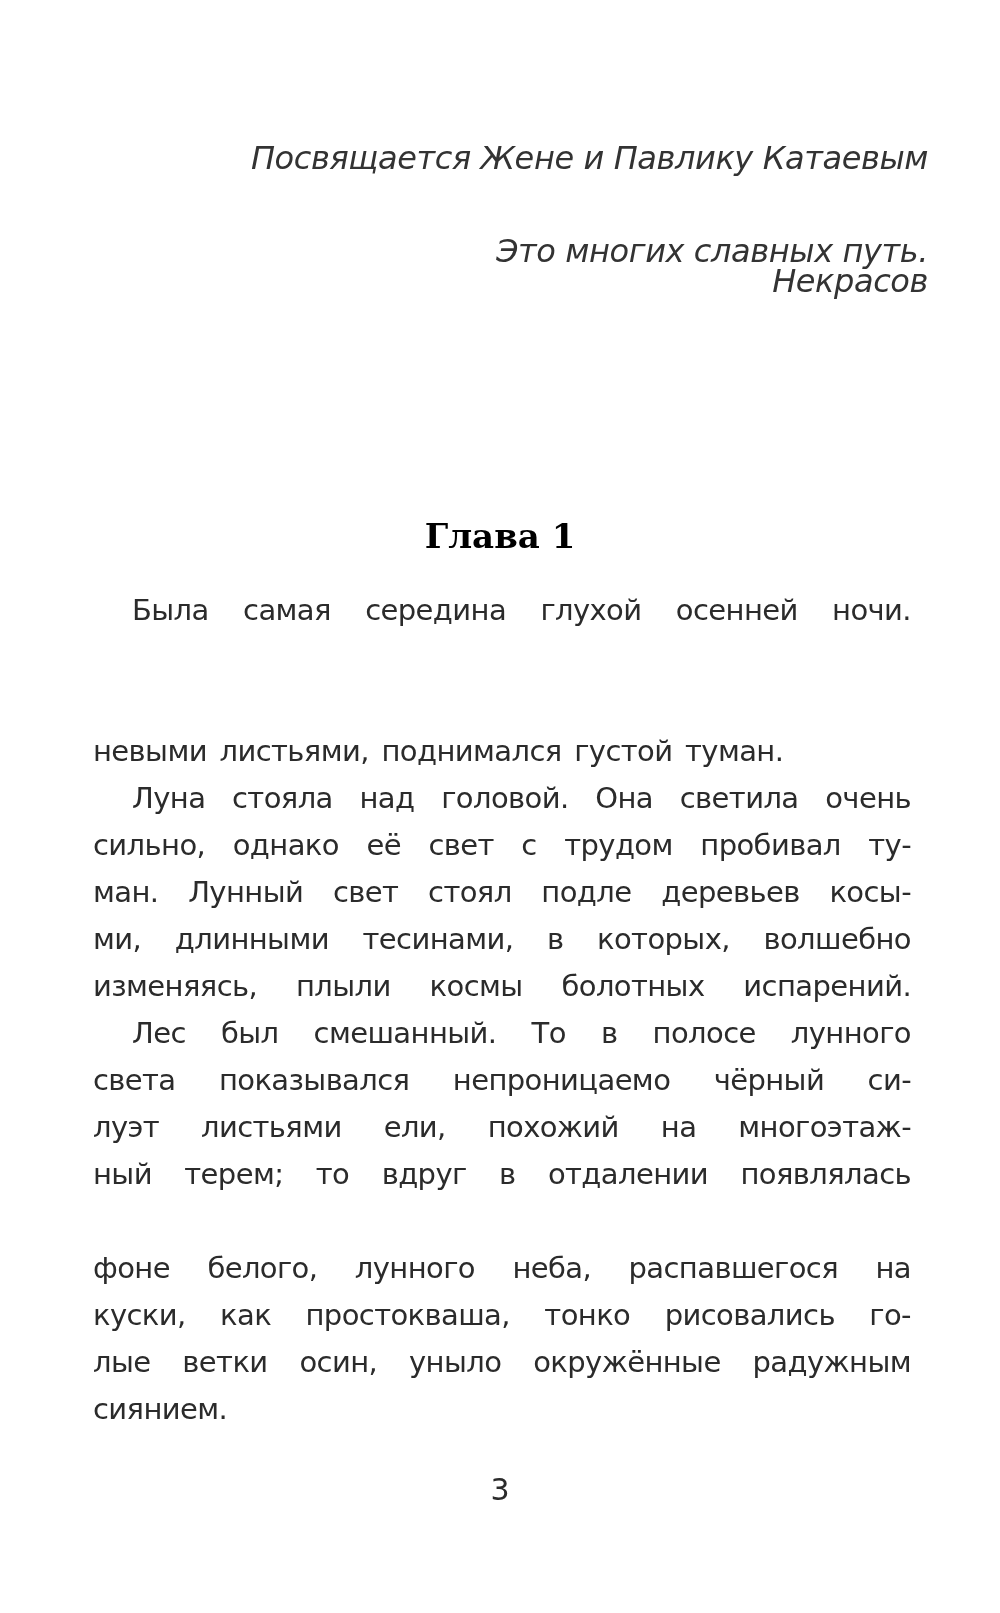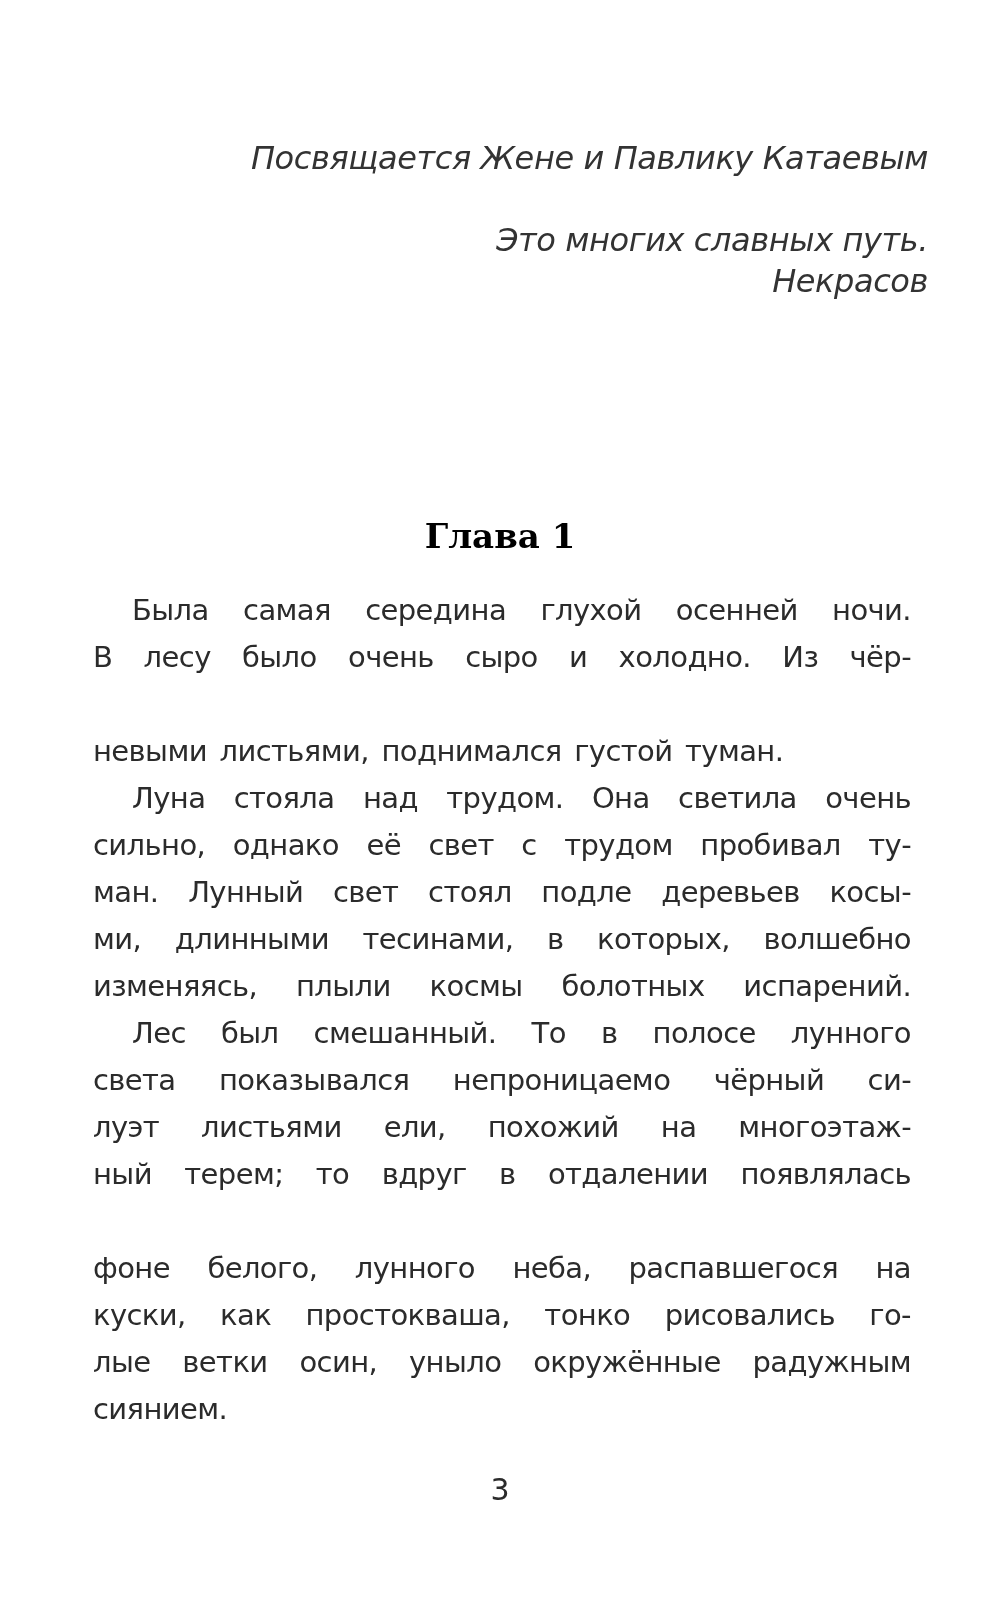--- a/index.html
+++ b/index.html
@@ -58,30 +58,29 @@
       font-size: 30px;
       color: #2b2b2b;
     }
   </style>
 </head>
 <body>
 
 <div class="page">
 
   <div class="epi" style="top:139px;">Посвящается Жене и Павлику Катаевым</div>
-  <div class="epi" style="top:221px;margin-left:48px;">Это многих славных путь.</div>
+  <div class="epi" style="top:232px;margin-left:48px;">Это многих славных путь.</div>
   <div class="epi" style="top:262px;">Некрасов</div>
 
   <div class="chapter">Глава 1</div>
 
   <div class="line indent" style="top:590px;">Была самая середина глухой осенней ночи.</div>
-  <div class="line" style="top:637px;">В лесу было очень сыро и холодно. Из чёр-</div>
   <div class="line last" style="top:731px;">невыми листьями, поднимался густой туман.</div>
 
-  <div class="line indent" style="top:778px;">Луна стояла над трудом. Она светила очень</div>
+  <div class="line indent" style="top:778px;">Луна стояла над головой. Она светила очень</div>
   <div class="line" style="top:825px;">сильно, однако её свет с трудом пробивал ту-</div>
   <div class="line" style="top:872px;">ман. Лунный свет стоял подле деревьев косы-</div>
   <div class="line" style="top:919px;">ми, длинными тесинами, в которых, волшебно</div>
   <div class="line" style="top:966px;">изменяясь, плыли космы болотных испарений.</div>
 
   <div class="line indent" style="top:1013px;">Лес был смешанный. То в полосе лунного</div>
   <div class="line" style="top:1060px;">света показывался непроницаемо чёрный си-</div>
   <div class="line" style="top:1107px;">луэт листьями ели, похожий на многоэтаж-</div>
   <div class="line" style="top:1154px;">ный терем; то вдруг в отдалении появлялась</div>
   <div class="line" style="top:1248px;">фоне белого, лунного неба, распавшегося на</div>

